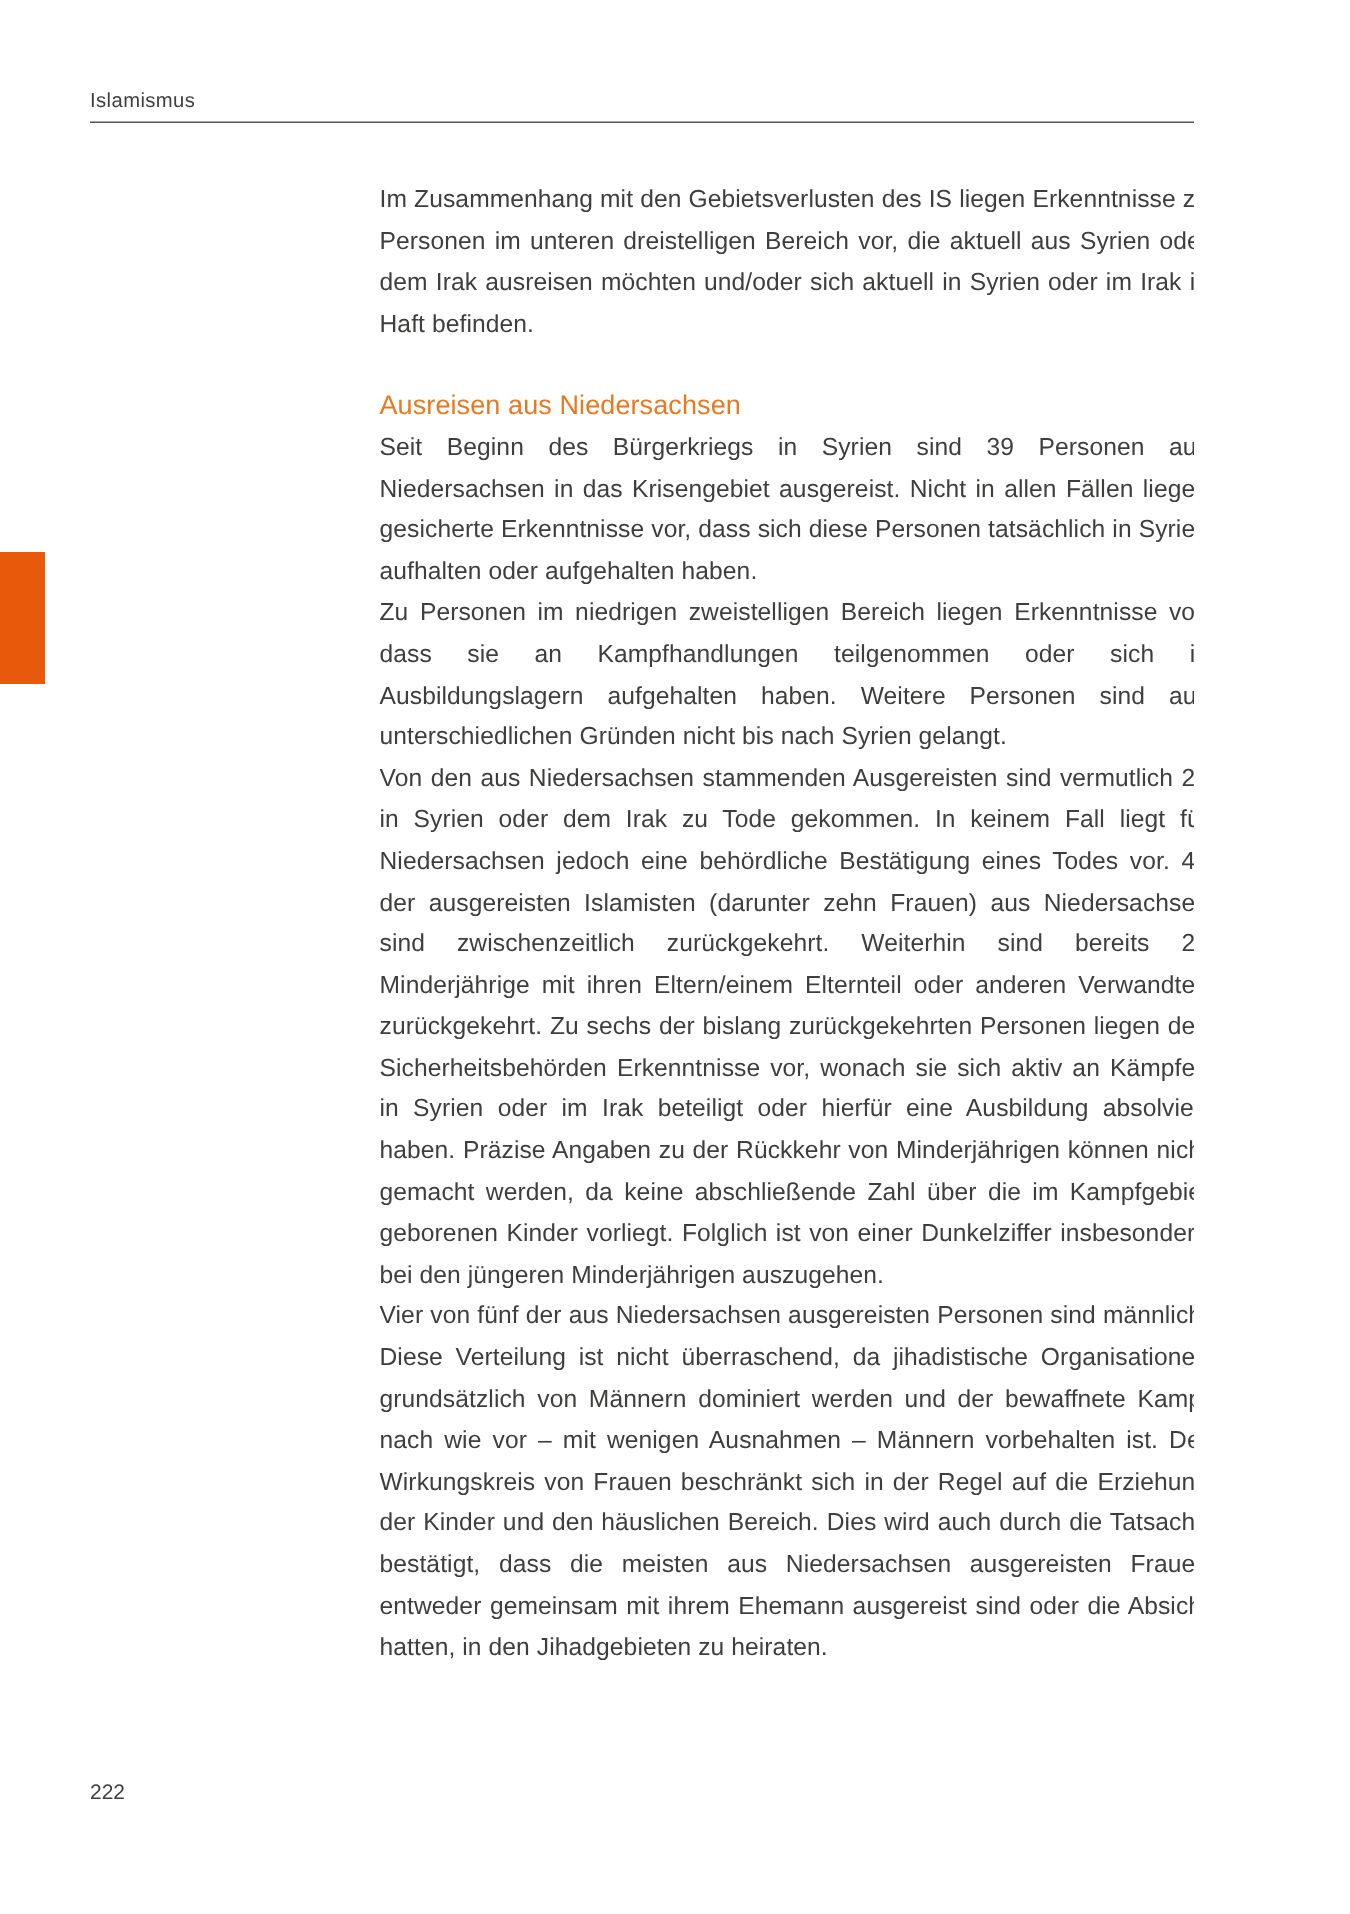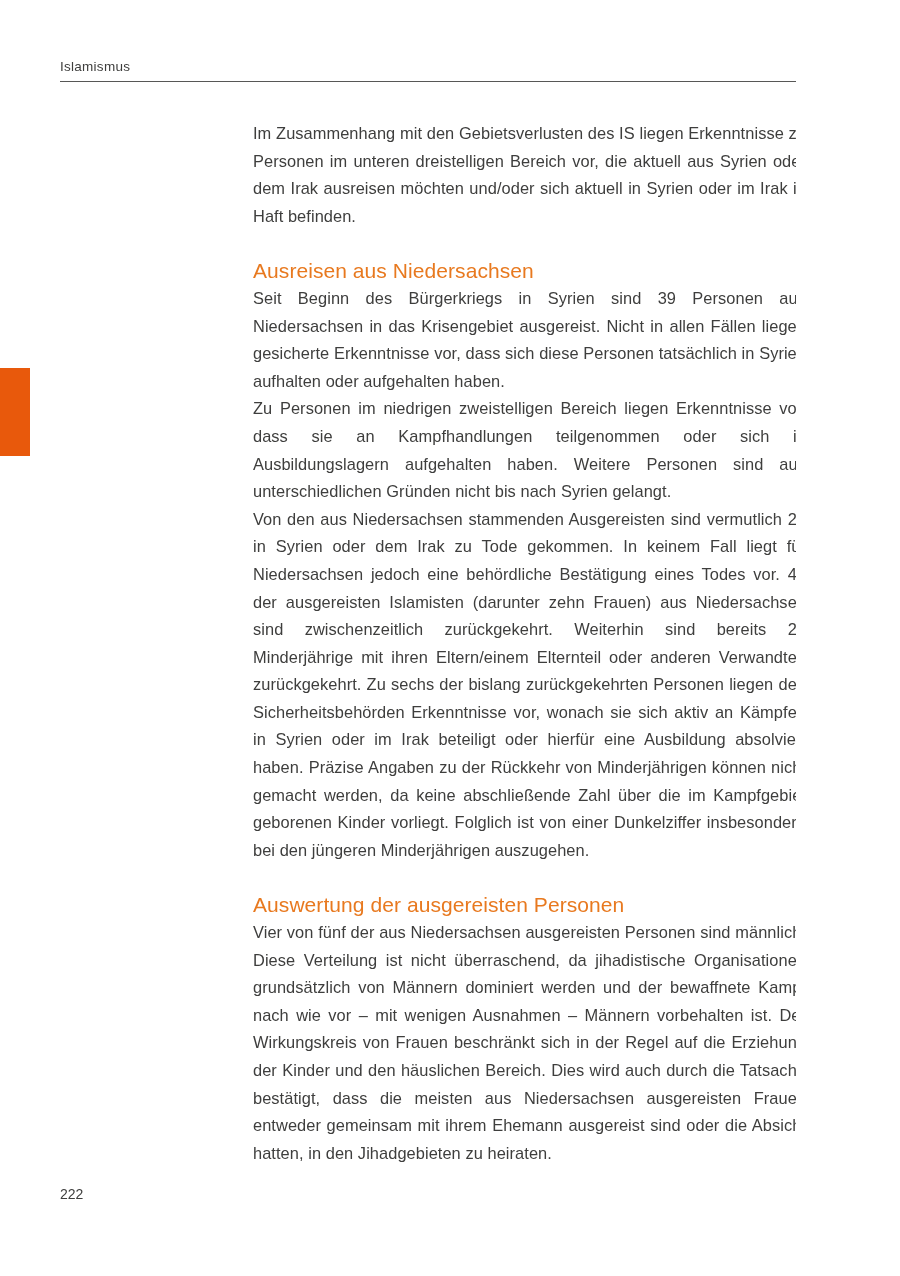--- a/index.html
+++ b/index.html
@@ -45,21 +45,21 @@
     font-size: 16.4px;
     line-height: 27.6px;
     letter-spacing: 0.004em;
     text-align: justify;
     hyphens: auto;
     -webkit-hyphens: auto;
   }
   .body-column p { margin: 0; }
   .section-heading {
     margin: 27px 0 0 0;
-    font-size: 21px;
+    font-size: 18px;
     font-weight: 400;
     line-height: 27.6px;
     text-align: left;
     color: var(--heading, #e8791f);
   }
   .page-number {
     position: absolute;
     left: 60px;
     top: 1186px;
     font-size: 14px;
@@ -82,21 +82,20 @@
     <p>Im Zusammenhang mit den Gebietsverlusten des IS liegen Erkenntnisse zu Personen im unteren dreistelligen Bereich vor, die aktuell aus Syrien oder dem Irak ausreisen möchten und/oder sich aktuell in Syrien oder im Irak in Haft befinden.</p>
 
     <h2 class="section-heading">Ausreisen aus Niedersachsen</h2>
 
     <p>Seit Beginn des Bürgerkriegs in Syrien sind 39 Personen aus Niedersachsen in das Krisengebiet ausgereist. Nicht in allen Fällen liegen gesicherte Erkenntnisse vor, dass sich diese Personen tatsächlich in Syrien aufhalten oder aufgehalten haben.</p>
 
     <p>Zu Personen im niedrigen zweistelligen Bereich liegen Erkenntnisse vor, dass sie an Kampfhandlungen teilgenommen oder sich in Ausbildungslagern aufgehalten haben. Weitere Personen sind aus unterschiedlichen Gründen nicht bis nach Syrien gelangt.</p>
 
     <p>Von den aus Niedersachsen stammenden Ausgereisten sind vermutlich 24 in Syrien oder dem Irak zu Tode gekommen. In keinem Fall liegt für Niedersachsen jedoch eine behördliche Bestätigung eines Todes vor. 40 der ausgereisten Islamisten (darunter zehn Frauen) aus Niedersachsen sind zwischenzeitlich zurückgekehrt. Weiterhin sind bereits 22 Minderjährige mit ihren Eltern/einem Elternteil oder anderen Verwandten zurückgekehrt. Zu sechs der bislang zurückgekehrten Personen liegen den Sicherheitsbehörden Erkenntnisse vor, wonach sie sich aktiv an Kämpfen in Syrien oder im Irak beteiligt oder hierfür eine Ausbildung absolviert haben. Präzise Angaben zu der Rückkehr von Minderjährigen können nicht gemacht werden, da keine abschließende Zahl über die im Kampfgebiet geborenen Kinder vorliegt. Folglich ist von einer Dunkelziffer insbesondere bei den jüngeren Minderjährigen auszugehen.</p>
 
-    <h2 class="section-heading">Auswertung der ausgereisten Personen</h2>
 
     <p>Vier von fünf der aus Niedersachsen ausgereisten Personen sind männlich. Diese Verteilung ist nicht überraschend, da jihadistische Organisationen grundsätzlich von Männern dominiert werden und der bewaffnete Kampf nach wie vor – mit wenigen Ausnahmen – Männern vorbehalten ist. Der Wirkungskreis von Frauen beschränkt sich in der Regel auf die Erziehung der Kinder und den häuslichen Bereich. Dies wird auch durch die Tatsache bestätigt, dass die meisten aus Niedersachsen ausgereisten Frauen entweder gemeinsam mit ihrem Ehemann ausgereist sind oder die Absicht hatten, in den Jihadgebieten zu heiraten.</p>
 
   </main>
 
   <span class="page-number">222</span>
 
 </div>
 
 </body></html>

